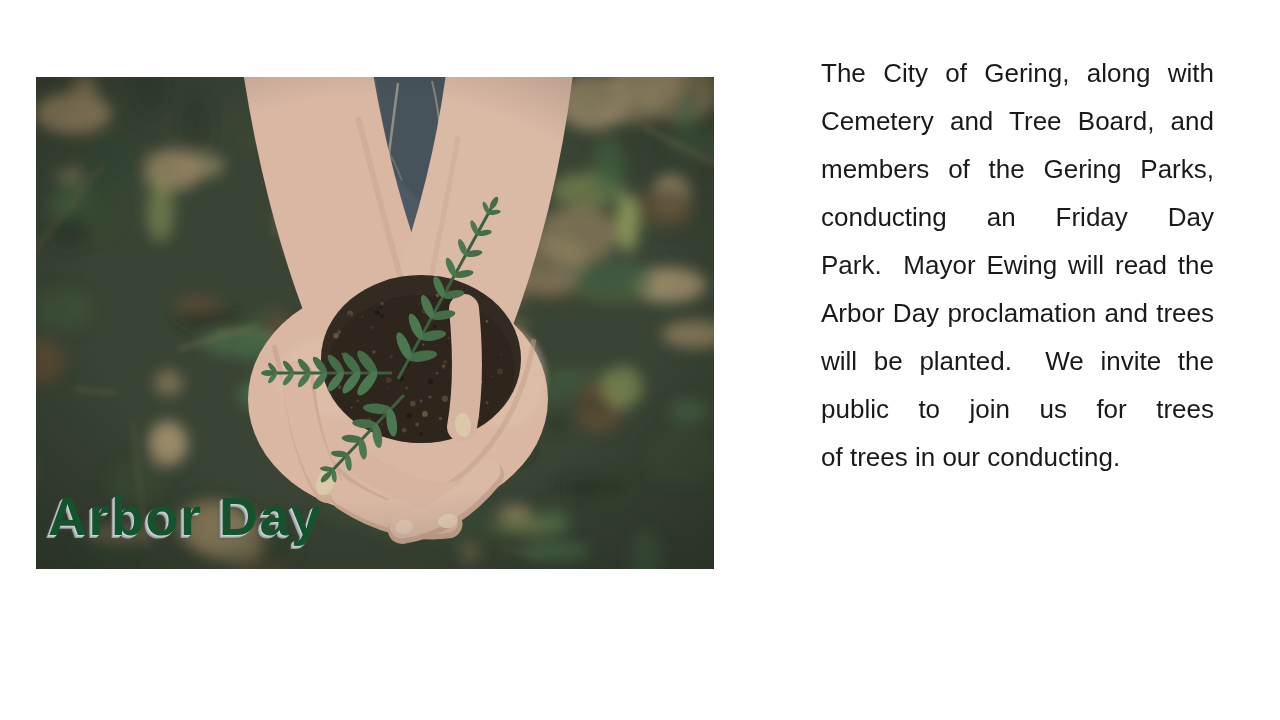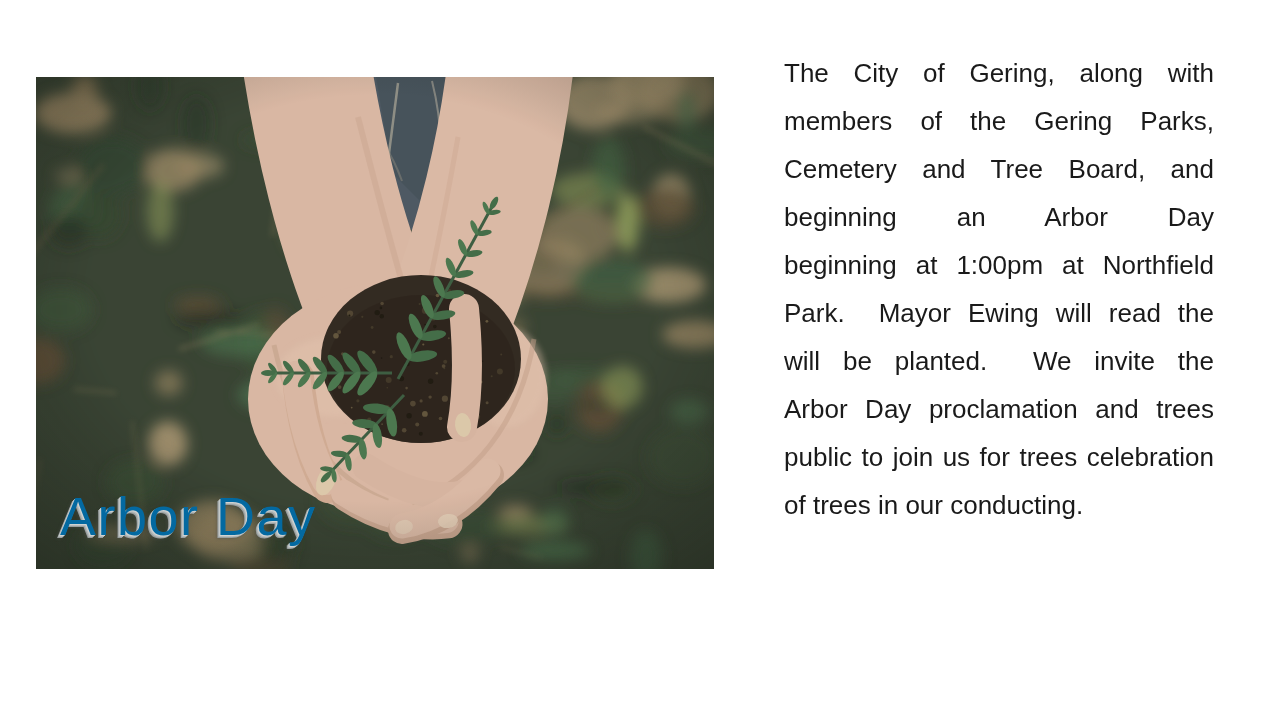--- a/index.html
+++ b/index.html
@@ -11,41 +11,42 @@
     font-family:"Liberation Sans","DejaVu Sans",sans-serif;
   }
   
   .photo{
     position:absolute;left:36px;top:77px;
     width:678px;height:492px;
     margin:0;overflow:hidden;
   }
   .photo-svg{display:block;width:678px;height:492px;}
   .photo-title{
-    position:absolute;left:24px;top:412px;
-    font-size:54px;font-weight:400;letter-spacing:1.5px;
+    position:absolute;left:12px;top:412px;
+    font-size:54px;font-weight:700;letter-spacing:1.5px;
     line-height:1;
-    color:#0369a1;
+    color:#14532d;
     text-shadow:
       -1px 1px 0 #cfd3d3,
       -2px 2px 0 #b6bbbb,
       -3px 3px 0 #9aa0a0,
       -4px 4px 3px rgba(70,75,75,.45);
     white-space:nowrap;
   }
   
   .body-text{
     position:absolute;left:784px;top:49px;width:430px;
     font-size:26px;color:#1a1a1a;
   }
   .body-line{
     height:48px;line-height:48px;
     text-align:justify;
     text-align-last:justify;
     overflow:hidden;
+    margin-left:37px;
   }
   .body-line.last{text-align-last:left;}
   .body-line sup{font-size:0.60em;line-height:0;vertical-align:super;}
 </style>
 </head>
 <body>
 
 <div class="slide">
 
   <figure class="photo" aria-label="Overhead photo of two hands cupping dark soil with a small green fern seedling, over leafy forest ground">
@@ -356,24 +357,23 @@
 
       <rect x="0" y="0" width="678" height="492" fill="url(#vig)"></rect>
       <rect x="0" y="0" width="678" height="492" fill="#e8e2d4" opacity="0.05"></rect>
     </svg>
 
     <div class="photo-title">Arbor Day</div>
   </figure>
 
   <div class="body-text" style="color: rgb(26, 26, 26);">
       <div class="body-line">The City of Gering, along with</div>
+      <div class="body-line">Cemetery and Tree Board, and</div>
       <div class="body-line">members of the Gering Parks,</div>
-      <div class="body-line">Cemetery and Tree Board, and</div>
-      <div class="body-line">beginning an Arbor Day</div>
-      <div class="body-line">beginning at 1:00pm at Northfield</div>
+      <div class="body-line">conducting an Friday Day</div>
       <div class="body-line">Park.&nbsp; Mayor Ewing will read the</div>
+      <div class="body-line">Arbor Day proclamation and trees</div>
       <div class="body-line">will be planted.&nbsp; We invite the</div>
-      <div class="body-line">Arbor Day proclamation and trees</div>
       <div class="body-line">public to join us for trees celebration</div>
       <div class="body-line last">of trees in our conducting.</div>
     </div>
 
 </div>
 
 </body></html>

